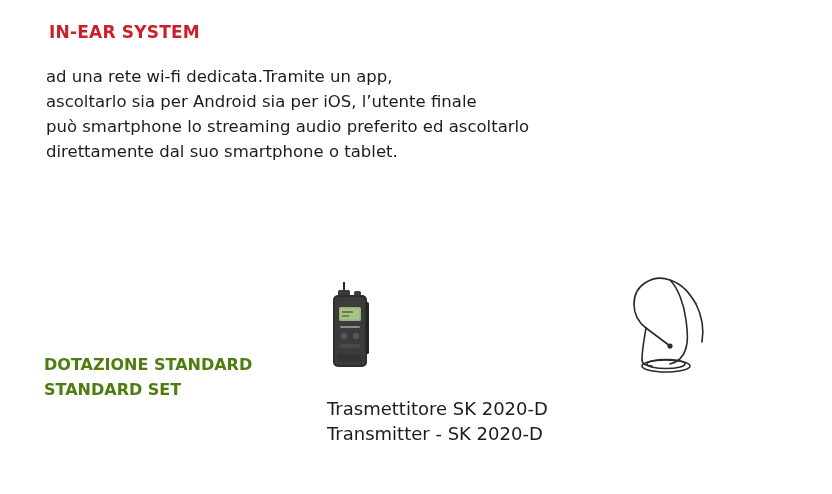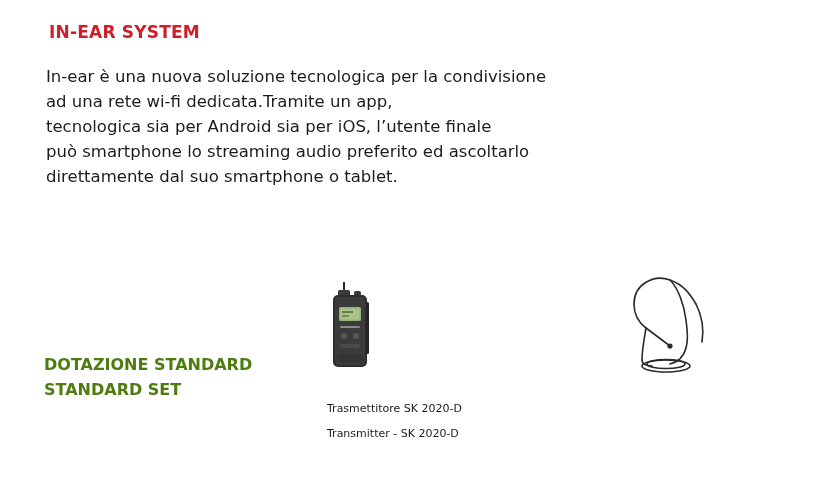--- a/index.html
+++ b/index.html
@@ -48,21 +48,21 @@
     position: absolute;
     left: 20px;
     top: 352px;
     font-size: 16px;
     font-weight: bold;
     color: #4d7c0f;
     line-height: 25px;
   }
   .product-caption {
     position: absolute;
-    font-size: 11px;
+    font-size: 18px;
     line-height: 25px;
     color: #1c1c1c;
   }
   #caption-transmitter {
     left: 303px;
     top: 396px;
   }
   #caption-headset {
     left: 583px;
     top: 396px;
@@ -89,23 +89,22 @@
   }
 </style>
 </head>
 <body>
 
 <div class="page">
 
   <div class="heading" id="title-in-ear">IN-EAR SYSTEM</div>
 
   <div class="body-copy">
-    <div class="line">In-ear è una nuova soluzione tecnologica per la condivisione</div>
     <div class="line">ad una rete wi-fi dedicata.Tramite un app,</div>
-    <div class="line">tecnologica sia per Android sia per iOS, l’utente finale</div>
+    <div class="line">ascoltarlo sia per Android sia per iOS, l’utente finale</div>
     <div class="line">può smartphone lo streaming audio preferito ed ascoltarlo</div>
     <div class="line">direttamente dal suo smartphone o tablet.</div>
   </div>
 
   <div id="dotazione-block">
     <div>DOTAZIONE STANDARD</div>
     <div>STANDARD SET</div>
   </div>
 
   <div id="fig-transmitter">

